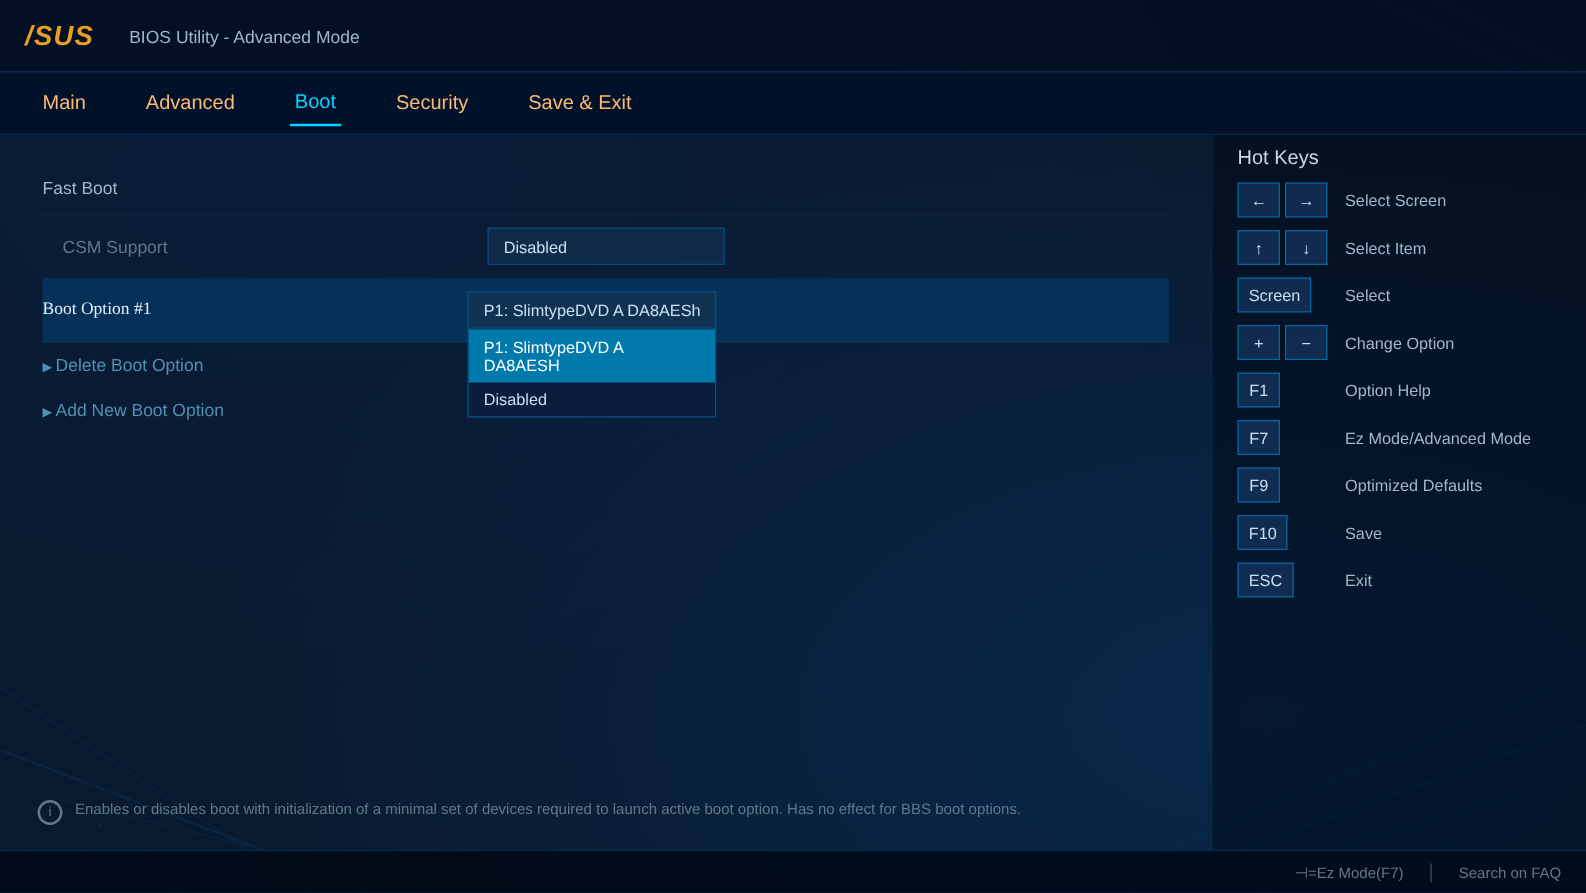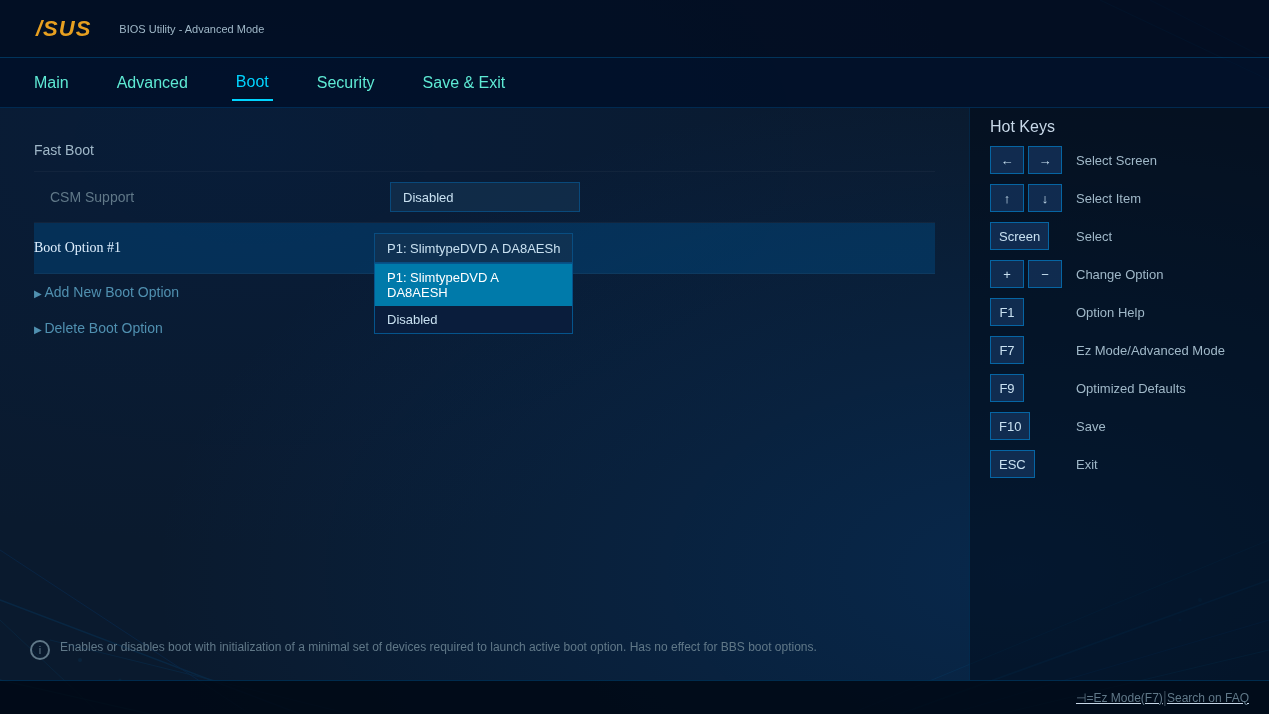--- a/index.html
+++ b/index.html
@@ -46,21 +46,21 @@
       width: 1269px;
       height: 714px;
       display: flex;
       flex-direction: column;
     }
 
     
     .header {
       display: flex;
       align-items: center;
-      padding: 8px 36px;
+      padding: 8px 20px;
       background: rgba(0,10,30,0.7);
       border-bottom: 1px solid rgba(0,140,220,0.3);
       height: 58px;
       text-align: right;
     }
 
     .asus-logo {
       display: flex;
       align-items: center;
       gap: 10px;
@@ -69,39 +69,39 @@
 
     .asus-text {
       font-size: 22px;
       font-weight: 900;
       color: #e8a020;
       font-style: italic;
       letter-spacing: 1px;
     }
 
     .bios-title {
-      font-size: 11px;
+      font-size: 14px;
       color: #a0b8c8;
       margin-left: 8px;
     }
 
     
     .nav-bar {
       display: flex;
       align-items: center;
       padding: 0 30px;
       background: rgba(0,15,40,0.8);
       border-bottom: 1px solid rgba(0,120,200,0.25);
       height: 50px;
       gap: 40px;
     }
 
     .nav-item {
       font-size: 16px;
-      color: #5eead4;
+      color: #fdba74;
       cursor: pointer;
       padding: 8px 4px;
       position: relative;
     }
 
     .nav-item.active {
       color: #00d4ff;
       border-bottom: 2px solid #00d4ff;
     }
 
@@ -301,21 +301,21 @@
 
     
     .footer {
       height: 34px;
       background: rgba(0,8,20,0.85);
       border-top: 1px solid rgba(0,120,200,0.3);
       display: flex;
       align-items: center;
       justify-content: flex-end;
       padding: 0 20px;
-      text-decoration: underline;
+      gap: 20px;
     }
 
     .footer-item {
       font-size: 12px;
       color: #607888;
       cursor: pointer;
     }
 
     .footer-separator {
       color: #304050;
@@ -391,23 +391,23 @@
         <span class="setting-label">Boot Option #1</span>
         <div class="dropdown-container">
           <div class="dropdown-value">P1: SlimtypeDVD A  DA8AESh</div>
           <div class="dropdown-list">
             <div class="dropdown-option selected">P1: SlimtypeDVD A  DA8AESH</div>
             <div class="dropdown-option">Disabled</div>
           </div>
         </div>
       </div>
 
+      <div class="expandable-item">Delete Boot Option</div>
+
       <div class="expandable-item">Add New Boot Option</div>
-
-      <div class="expandable-item">Delete Boot Option</div>
 
       <div class="info-section">
         <div class="info-icon">i</div>
         <div class="info-text">Enables or disables boot with initialization of a minimal set of devices required to launch active boot option. Has no effect for BBS boot options.</div>
       </div>
 
     </div>
 
     <div class="hotkeys-panel">
       <div class="hotkeys-title">Hot Keys</div>

